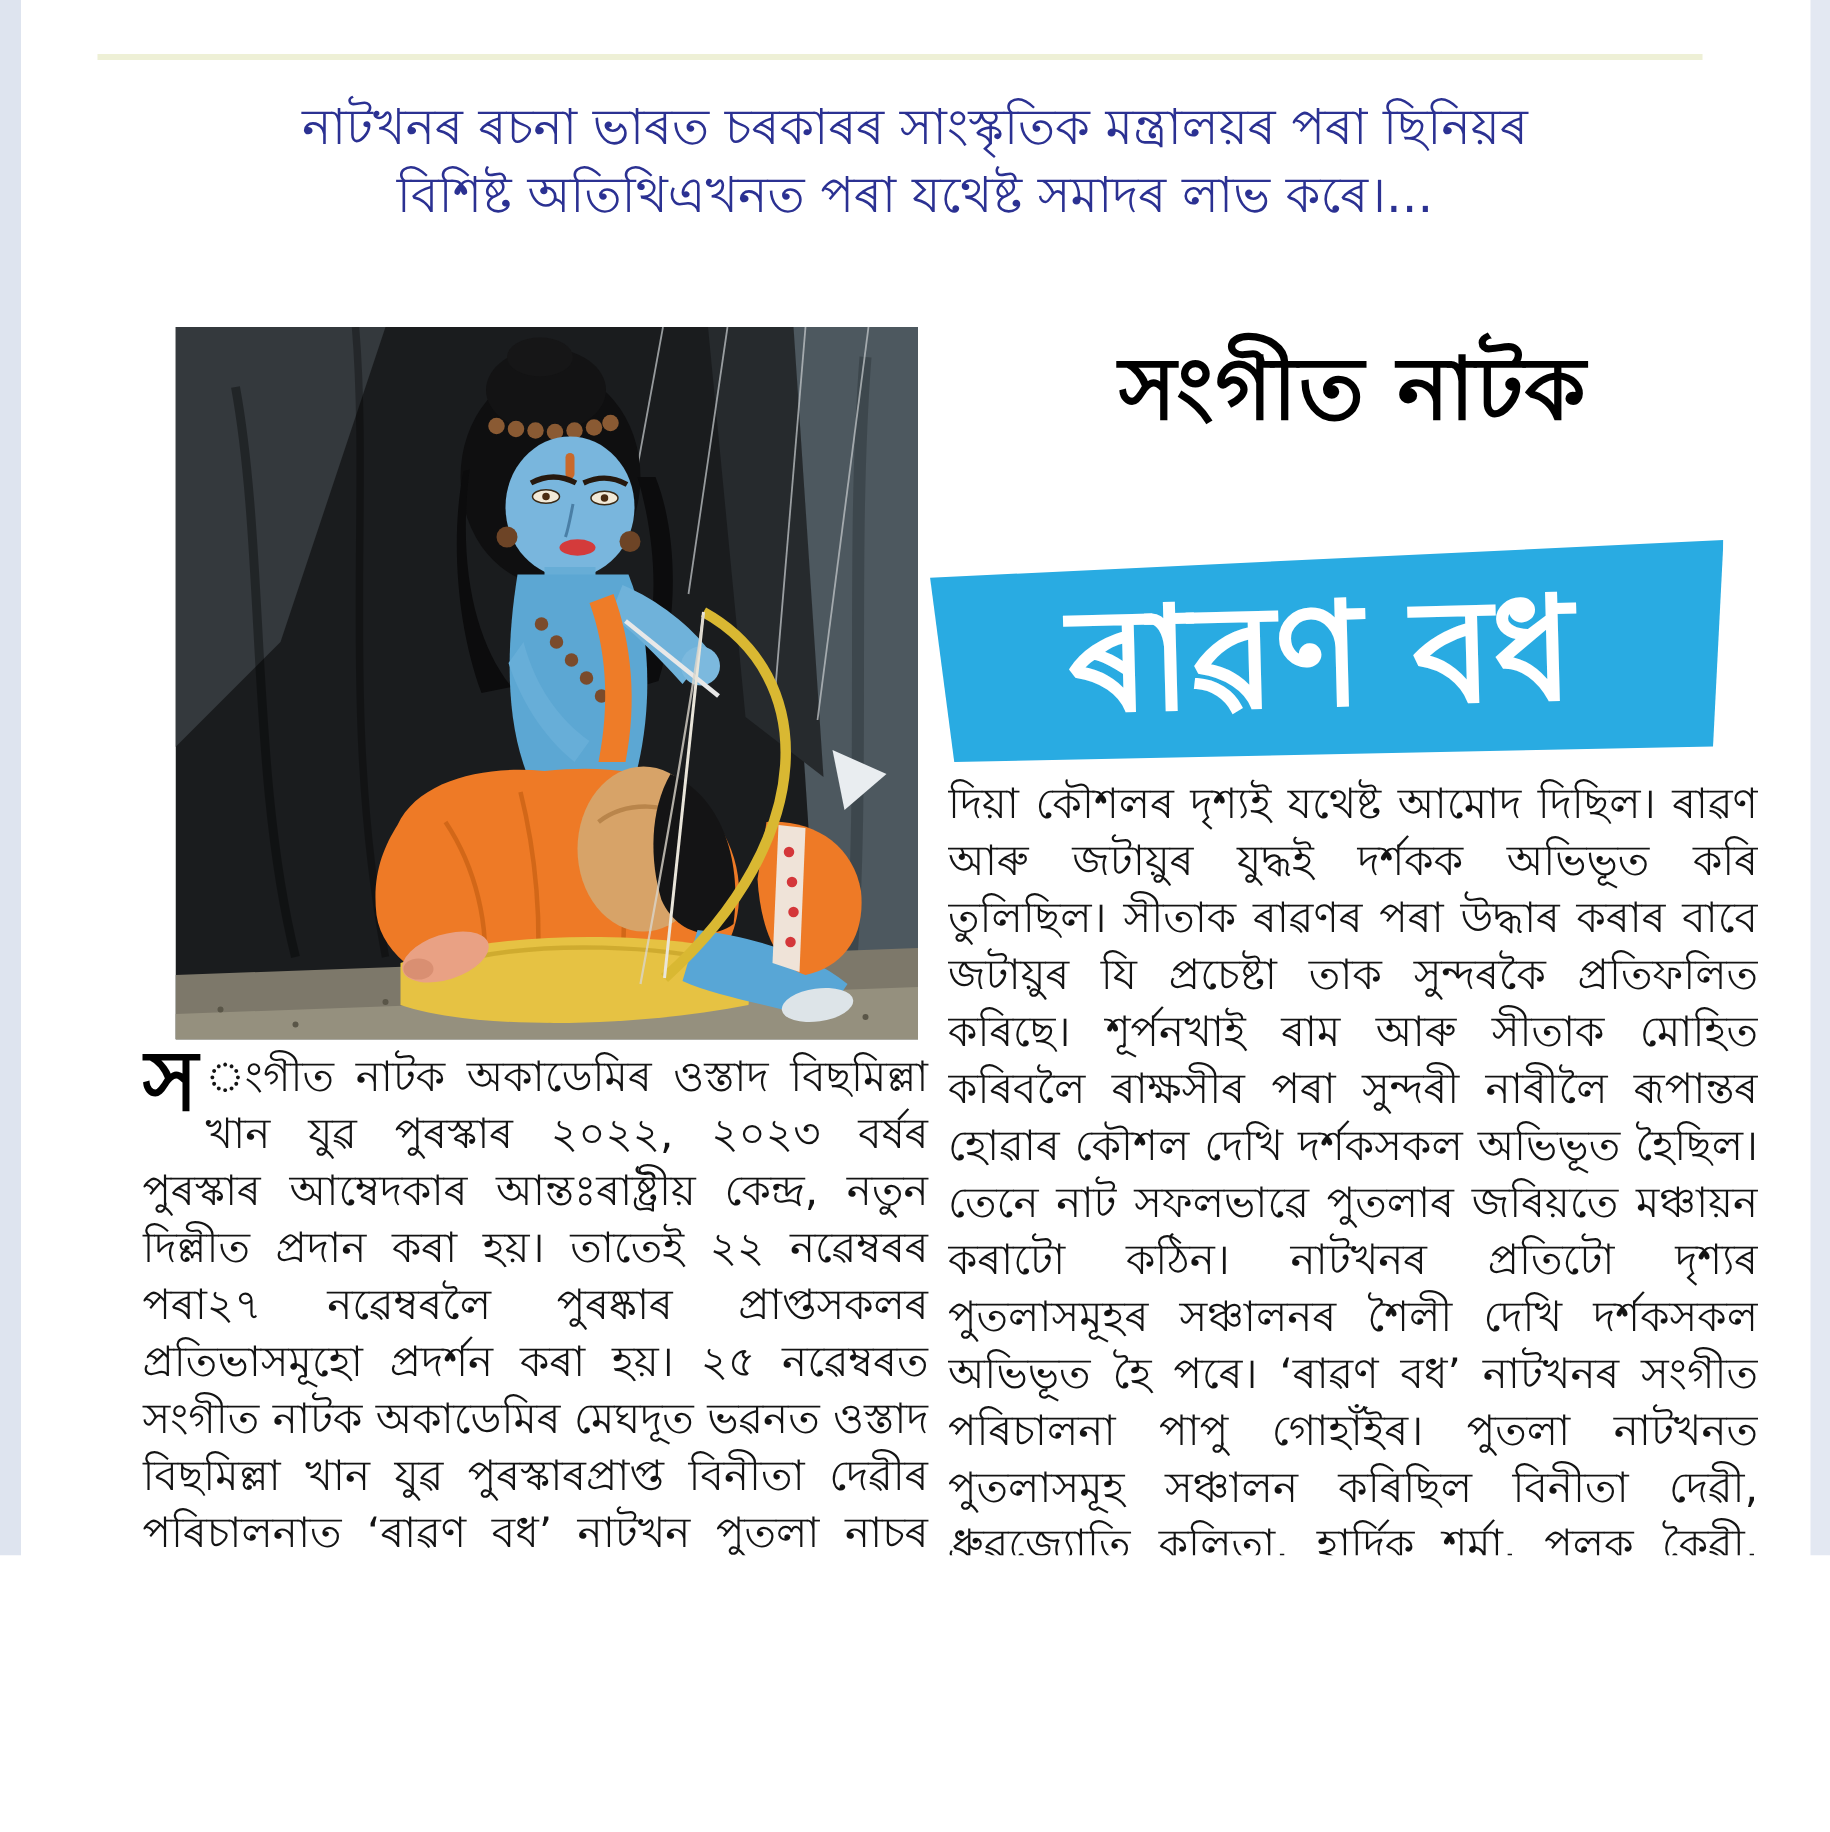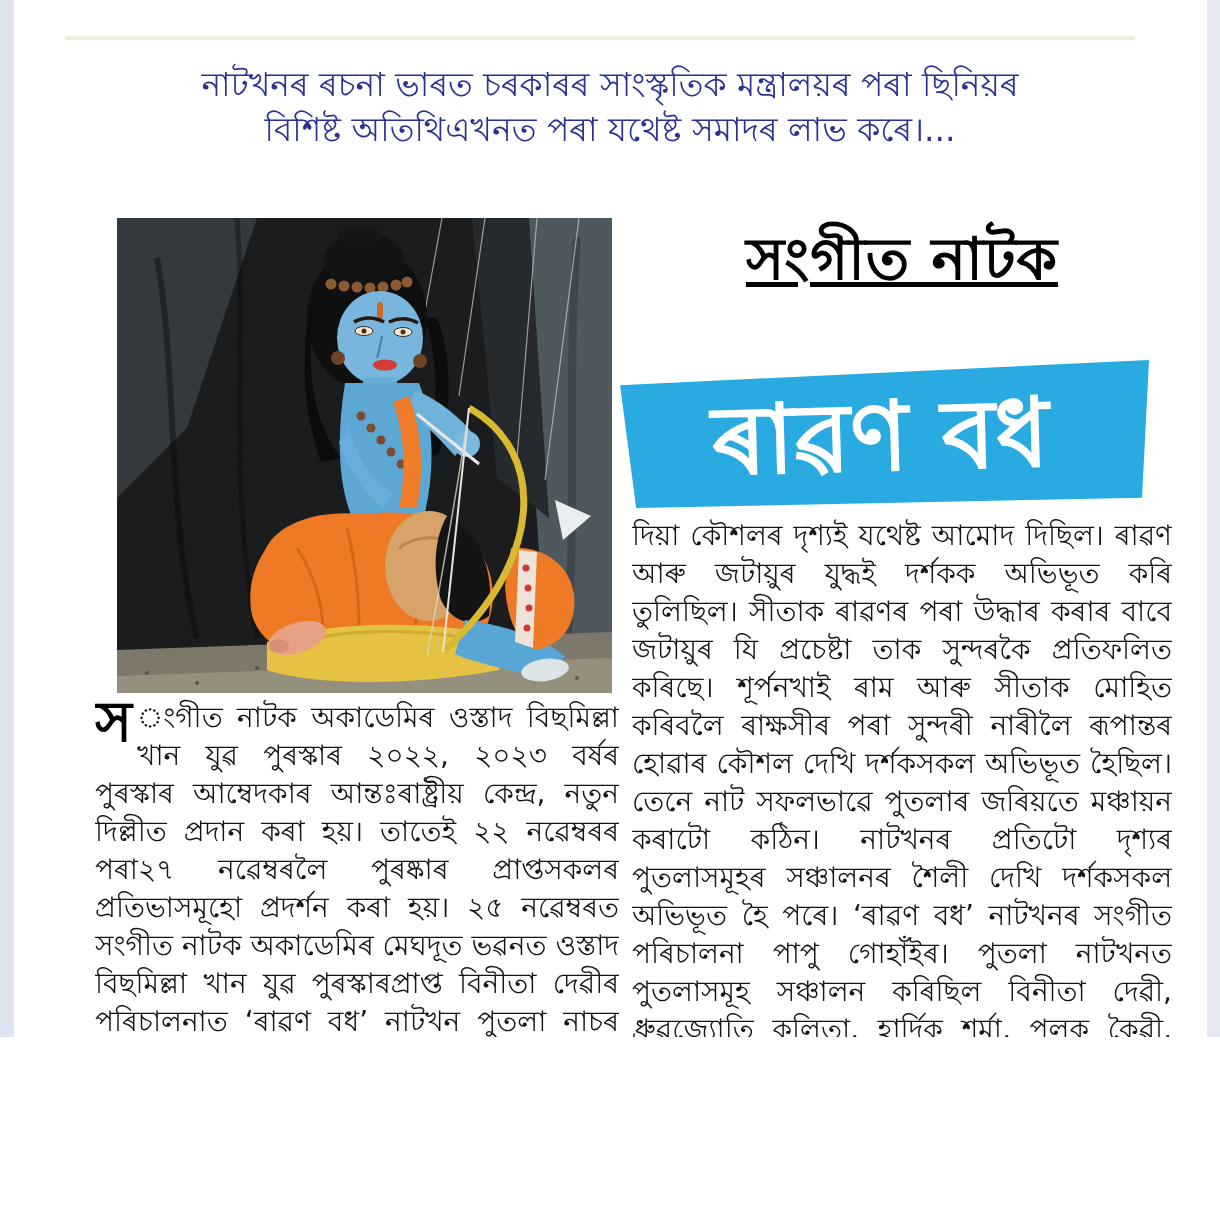--- a/index.html
+++ b/index.html
@@ -11,21 +11,21 @@
   .edge-left{left:0;width:14px;background:#dee4ef;}
   .edge-right{right:0;width:13px;background:#e3e8f2;}
   .top-rule{position:absolute;left:65px;top:36px;width:1070px;height:4px;background:#eef0d6;}
   .lead{
     position:absolute;left:100px;top:62px;width:1020px;text-align:center;
     color:#2b3192;font-size:33px;line-height:45px;font-weight:500;
   }
   .photo{position:absolute;left:117px;top:218px;width:495px;height:475px;margin:0;}
   .kicker{
     position:absolute;left:632px;top:224px;width:540px;text-align:center;
-    color:#000;font-weight:bold;font-size:58px;line-height:70px;letter-spacing:1px;text-decoration:underline;
+    color:#000;font-weight:bold;font-size:58px;line-height:70px;letter-spacing:1px;
   }
   .banner{
     position:absolute;left:612px;top:360px;width:537px;height:148px;background:#29abe2;
     clip-path:polygon(1.5% 17%,100% 0%,98.7% 93%,4.5% 100%);
     display:flex;align-items:center;justify-content:center;
   }
   .banner-text{
     color:#ffffff;font-size:96px;font-weight:bold;line-height:1;
     transform:rotate(-1.5deg);padding-top:6px;white-space:nowrap;
   }

